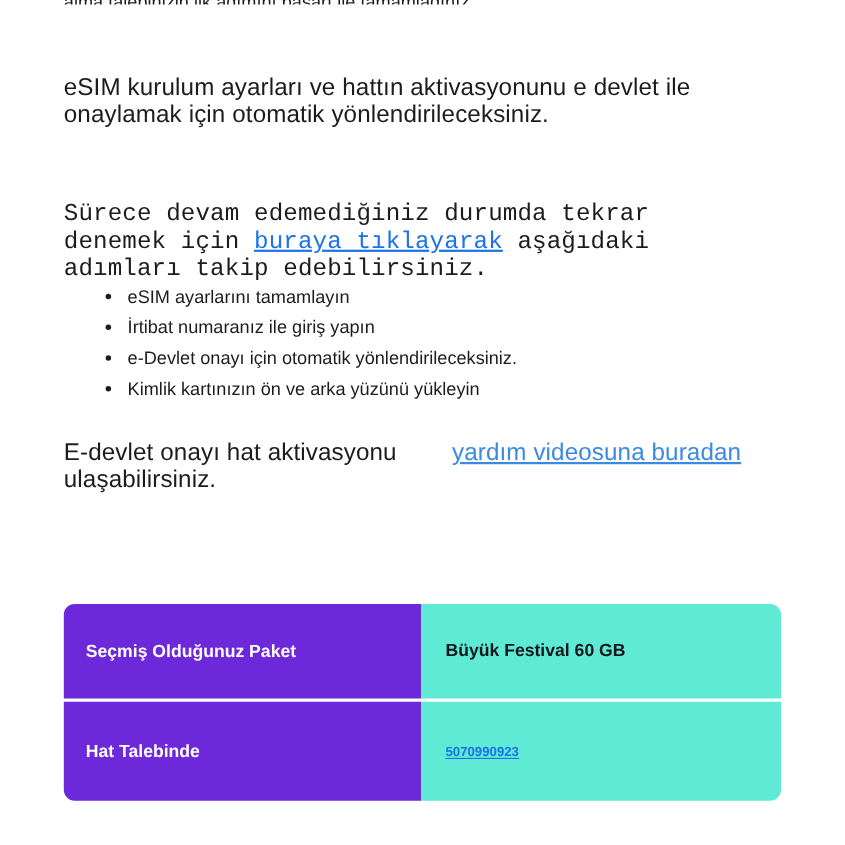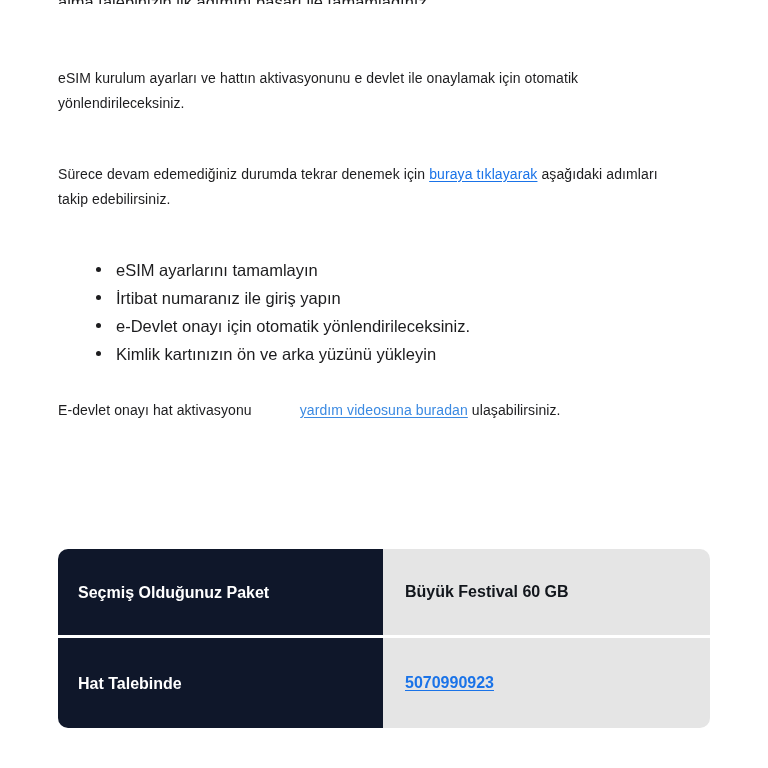--- a/index.html
+++ b/index.html
@@ -32,29 +32,29 @@
     left: 58px;
     width: 640px;
     font-size: 16.5px;
     line-height: 24px;
     color: #1c1c1e;
     overflow: hidden;
     height: 14px;
   }
 
   p.para {
-    font-size: 14px;
+    font-size: 22px;
     line-height: 25px;
     margin: 0;
     color: #1c1c1e;
     letter-spacing: 0.1px;
   }
 
   .p-intro { position: absolute; top: 66px; left: 58px; width: 644px; }
-  .p-retry { position: absolute; top: 162px; left: 58px; width: 620px; }
+  .p-retry { position: absolute; top: 182px; left: 58px; width: 620px; font-family: Liberation Mono, monospace; }
   .p-video { position: absolute; top: 398px; left: 58px; width: 620px; }
 
   a.link {
     color: #1a73e8;
     text-decoration: underline;
     text-underline-offset: 2px;
   }
   a.link-soft {
     color: #3b8ae2;
     text-decoration: underline;
@@ -100,33 +100,33 @@
   .summary-row {
     display: flex;
     align-items: stretch;
     margin-bottom: 3px;
   }
   .summary-row:last-child { margin-bottom: 0; }
 
   .cell-label {
     width: 325px;
     box-sizing: border-box;
-    background: #0f172a;
+    background: #6d28d9;
     color: #ffffff;
     font-weight: bold;
     font-size: 16px;
     line-height: 23px;
     padding: 20px 0 20px 20px;
     display: flex;
     align-items: center;
   }
   .cell-value {
     flex: 1;
     box-sizing: border-box;
-    background: #e5e5e5;
+    background: #5eead4;
     font-size: 16px;
     font-weight: bold;
     color: #12161c;
     padding: 20px 0 20px 22px;
     display: flex;
     align-items: center;
   }
 
   .row-1 .cell-label { border-top-left-radius: 10px; }
   .row-1 .cell-value { border-top-right-radius: 10px; }
@@ -134,21 +134,21 @@
   .row-2 .cell-value { border-bottom-right-radius: 10px; }
 
   .row-1 { height: 86px; }
   .row-2 { height: 90px; }
 
   .phone-link {
     color: #1a73e8;
     font-weight: bold;
     text-decoration: underline;
     text-underline-offset: 2px;
-    font-size: 16px;
+    font-size: 12px;
   }
   .label-line2 { display: block; }
 </style>
 </head>
 <body>
 
 <div class="page">
 
   <div class="clipped-line">alma talebinizin ilk adımını başarı ile tamamladınız.</div>
 

